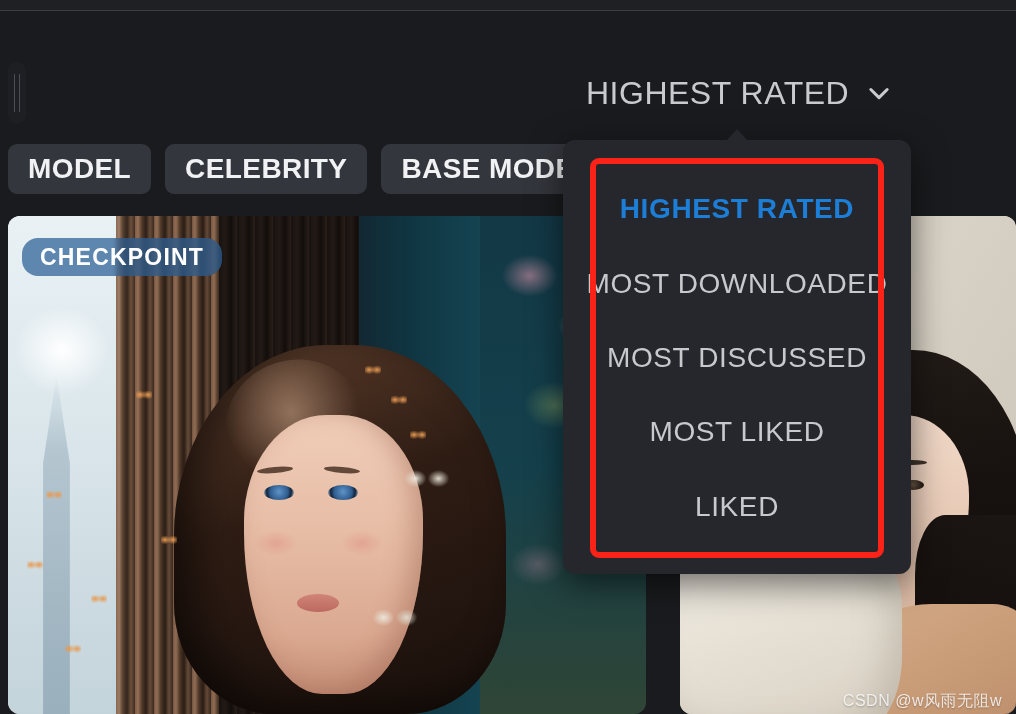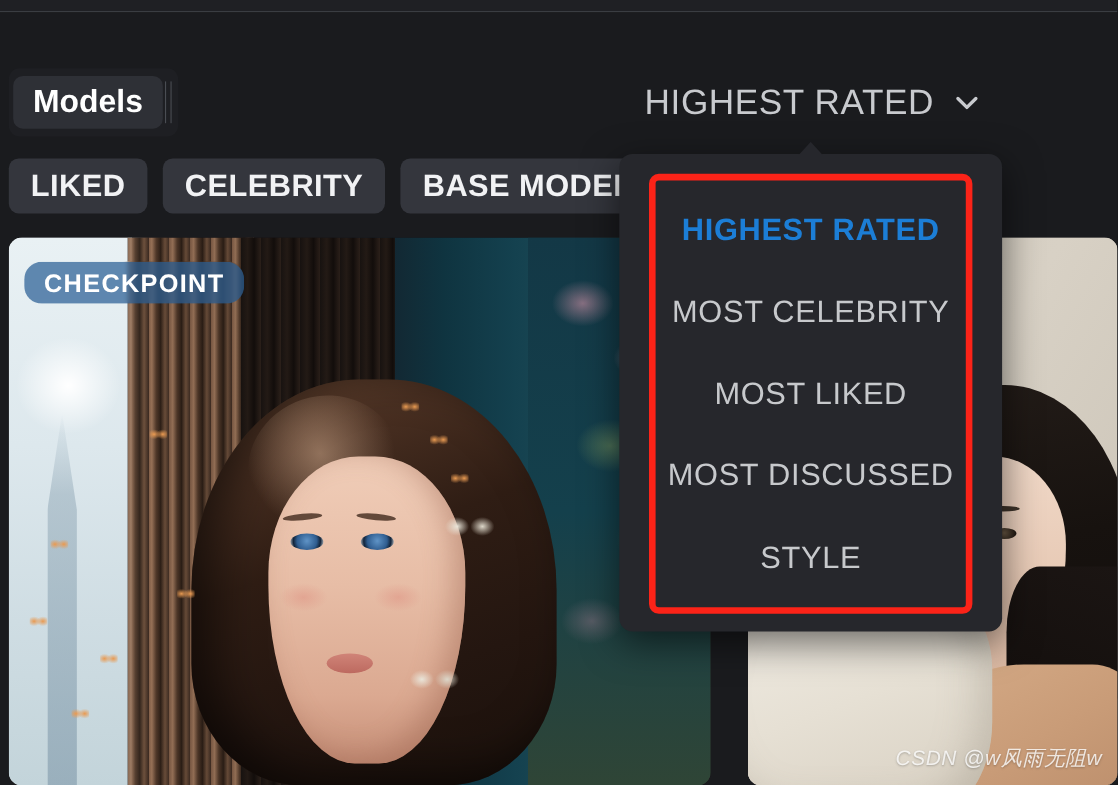--- a/index.html
+++ b/index.html
@@ -451,61 +451,57 @@
   }
 
   .menu-item.active {
     color: #1c7ed6;
     font-weight: 700;
   }
 
   
   .watermark {
     position: absolute;
-    right: 14px; bottom: 12px;
-    font-size: 19px;
+    right: 14px; bottom: 2px;
+    font-size: 16px;
     color: rgba(255,255,255,0.80);
     text-shadow: 0 1px 2px rgba(0,0,0,0.25);
     letter-spacing: 0.5px;
     z-index: 50;
     white-space: nowrap;
-    font-style: italic;
   }
 </style>
 </head>
 <body>
 
 <div id="app">
 
   <div class="top-strip"></div>
 
   <div class="tabbar-row">
 
     <div class="tabs-container">
-      <div class="tab active">
-        <span>Models</span>
-      </div>
       <div class="tab-sep"></div>
       <div class="tab-sep"></div>
     </div>
 
     <div class="sort-trigger">
       <span class="sort-trigger-label">HIGHEST RATED</span>
       <span class="chevron">
         <svg viewBox="0 0 24 24" width="28" height="28" fill="none" stroke="#c8cace" stroke-width="2.6" stroke-linecap="round" stroke-linejoin="round">
           <polyline points="5,9 12,16 19,9"></polyline>
         </svg>
       </span>
     </div>
 
   </div>
 
   <div class="chips-row">
     <div class="chip">
-      <span>LIKED</span>
+      <span>MODEL</span>
     </div>
     <div class="chip">
       <span>CELEBRITY</span>
     </div>
     <div class="chip">
       <span>BASE MODEL</span>
     </div>
   </div>
 
   <div class="cards">
@@ -567,29 +563,29 @@
 
   <div class="dropdown">
     <div class="dropdown-arrow"></div>
     <div class="dropdown-highlight"></div>
 
     <div class="menu-list">
       <div class="menu-item active">
         <span>HIGHEST RATED</span>
       </div>
       <div class="menu-item">
-        <span>MOST CELEBRITY</span>
+        <span>MOST DOWNLOADED</span>
+      </div>
+      <div class="menu-item">
+        <span>MOST DISCUSSED</span>
       </div>
       <div class="menu-item">
         <span>MOST LIKED</span>
       </div>
       <div class="menu-item">
-        <span>MOST DISCUSSED</span>
-      </div>
-      <div class="menu-item">
-        <span>STYLE</span>
+        <span>LIKED</span>
       </div>
     </div>
   </div>
 
   <div class="watermark">CSDN @w风雨无阻w</div>
 
 </div>
 
 </body></html>

